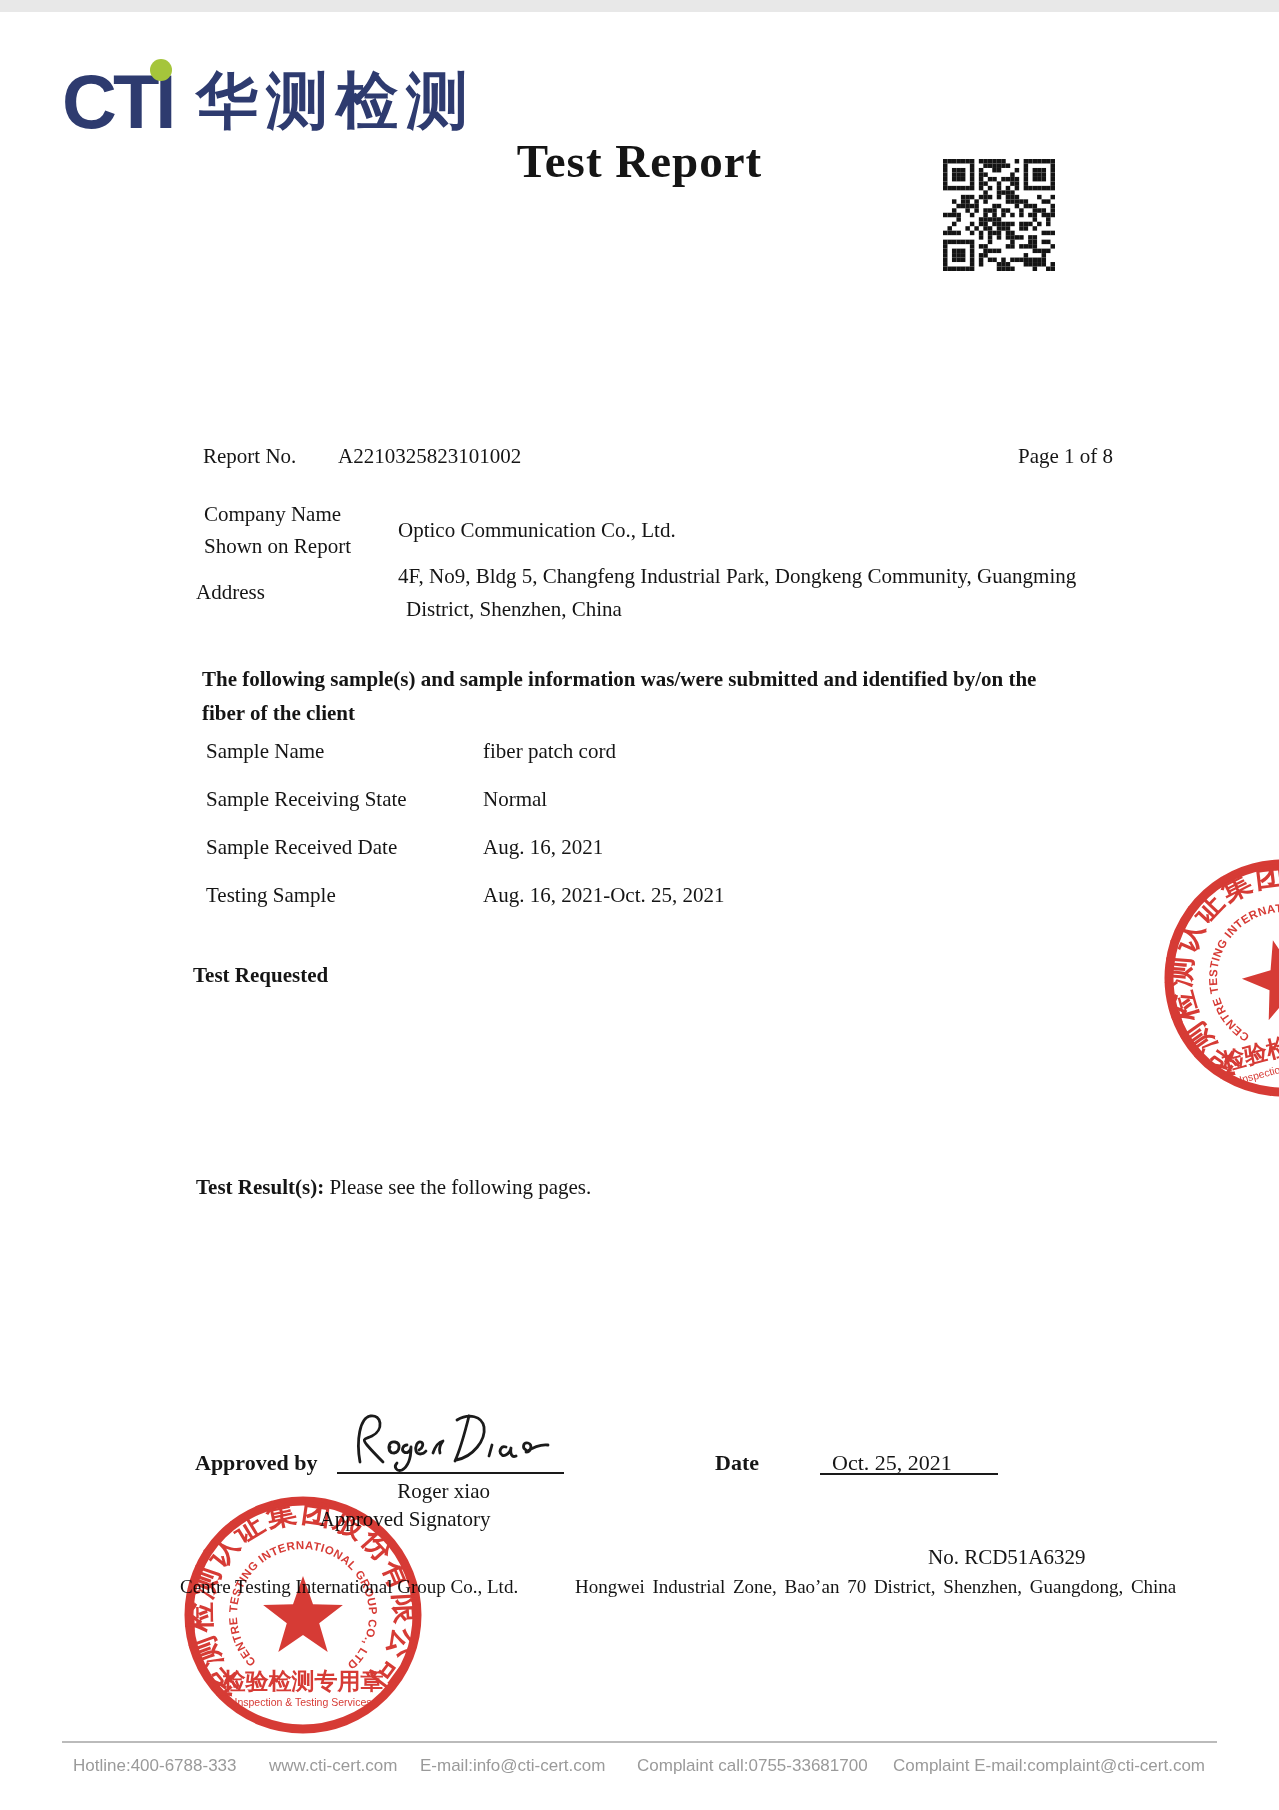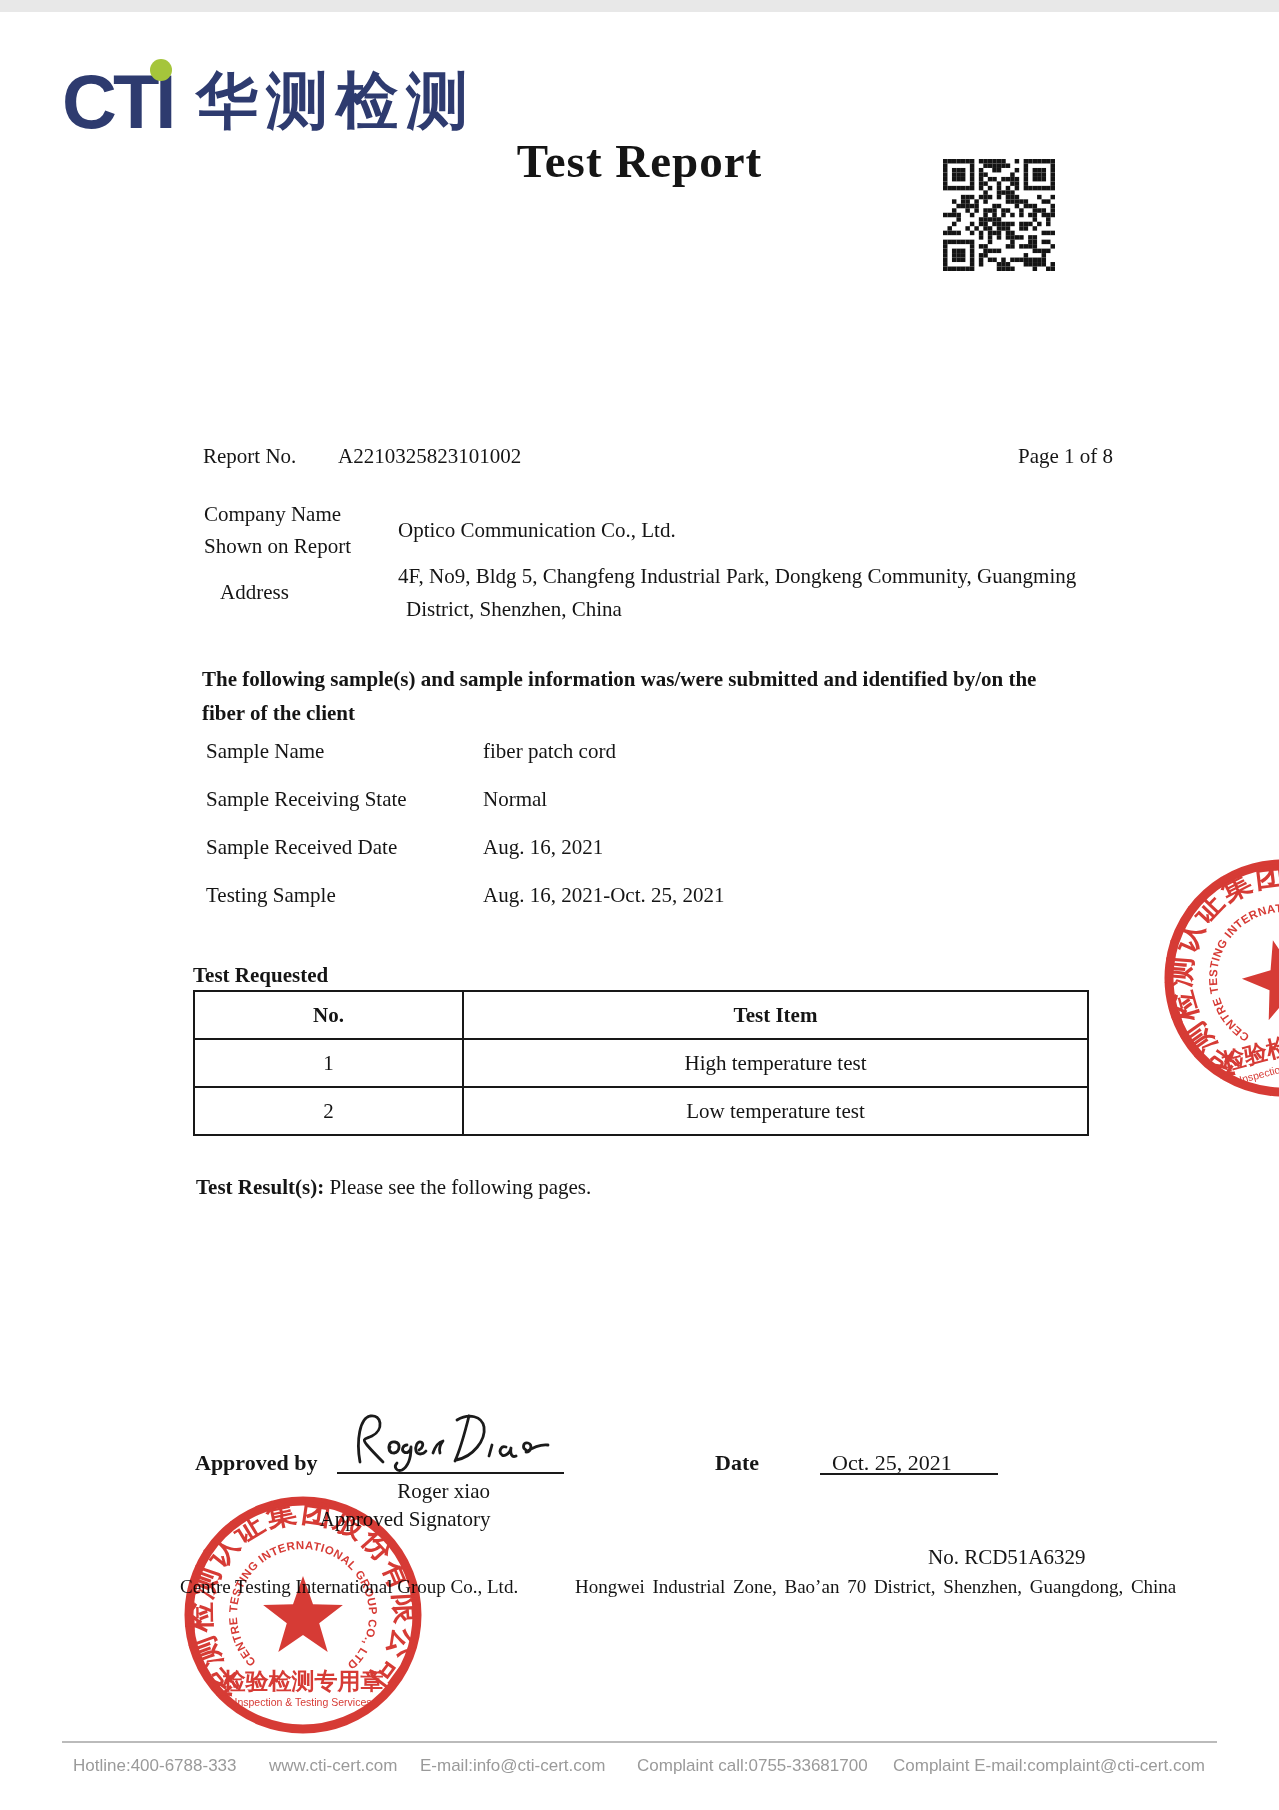--- a/index.html
+++ b/index.html
@@ -359,57 +359,37 @@
         <rect x="107.52" y="107.52" width="4.48" height="4.48" fill="#141414"></rect>
       </svg></div>
 
   <div class="abs t21" style="left:203px;top:431px;">Report No.</div>
   <div class="abs t21" style="left:338px;top:431px;">A2210325823101002</div>
   <div class="abs t21" style="left:1018px;top:431px;">Page 1 of 8</div>
 
   <div class="abs t21" style="left:204px;top:489px;">Company Name</div>
   <div class="abs t21" style="left:204px;top:521px;">Shown on Report</div>
   <div class="abs t21" style="left:398px;top:505px;">Optico Communication Co., Ltd.</div>
-  <div class="abs t21" style="left:220px;top:567px;text-align:center;">Address</div>
+  <div class="abs t21" style="left:196px;top:567px;text-align:center;">Address</div>
   <div class="abs t21" style="left:398px;top:551px;">4F, No9, Bldg 5, Changfeng Industrial Park, Dongkeng Community, Guangming</div>
   <div class="abs t21" style="left:406px;top:584px;">District, Shenzhen, China</div>
 
   <div class="abs t21 b" style="left:202px;top:654px;">The following sample(s) and sample information was/were submitted and identified by/on the</div>
   <div class="abs t21 b" style="left:202px;top:688px;">fiber of the client</div>
 
   <div class="abs t21" style="left:206px;top:726px;">Sample Name</div>
   <div class="abs t21" style="left:483px;top:726px;">fiber patch cord</div>
   <div class="abs t21" style="left:206px;top:774px;text-align:center;">Sample Receiving State</div>
   <div class="abs t21" style="left:483px;top:774px;">Normal</div>
   <div class="abs t21" style="left:206px;top:822px;">Sample Received Date</div>
   <div class="abs t21" style="left:483px;top:822px;">Aug. 16, 2021</div>
   <div class="abs t21" style="left:206px;top:870px;">Testing Sample</div>
   <div class="abs t21" style="left:483px;top:870px;">Aug. 16, 2021-Oct. 25, 2021</div>
 
   <div class="abs t21 b" style="left:193px;top:950px;">Test Requested</div>
-  <table class="rtable abs" style="left:193px;top:978px;width:894px;">
-    <colgroup>
-        <col style="width:269px">
-        <col style="width:625px">
-      </colgroup>
-    <tbody>
-        <tr>
-      <th>No.</th>
-      <th>Test Item</th>
-    </tr>
-    <tr>
-      <td>1</td>
-      <td>High  temperature test</td>
-    </tr>
-    <tr>
-      <td>2</td>
-      <td>Low  temperature test</td>
-    </tr>
-  </tbody>
-    </table>
 
   <div class="abs t21" style="left:196px;top:1162px;">
     <span class="b">Test Result(s):</span><span> Please see the following pages.</span>
   </div>
 
   <div class="abs t22 b" style="left:195px;top:1437px;">Approved by</div>
   <svg class="abs" style="left:338px;top:1392px;" width="230" height="72" viewBox="0 0 230 72">
     <path class="sig-stroke" d="M22,58 C18,36 22,14 32,12 C44,10 46,26 34,32 C28,35 23,34 29,41 C34,47 40,53 45,58"></path>
     <path class="sig-stroke" d="M53,48 C49,44 51,37 57,38 C63,39 62,48 56,49 C52,49 50,46 52,43"></path>
     <path class="sig-stroke" d="M69,41 C65,41 63,46 66,48 C69,50 73,47 73,43 C73,51 71,62 64,66 C59,68 55,63 59,59"></path>

